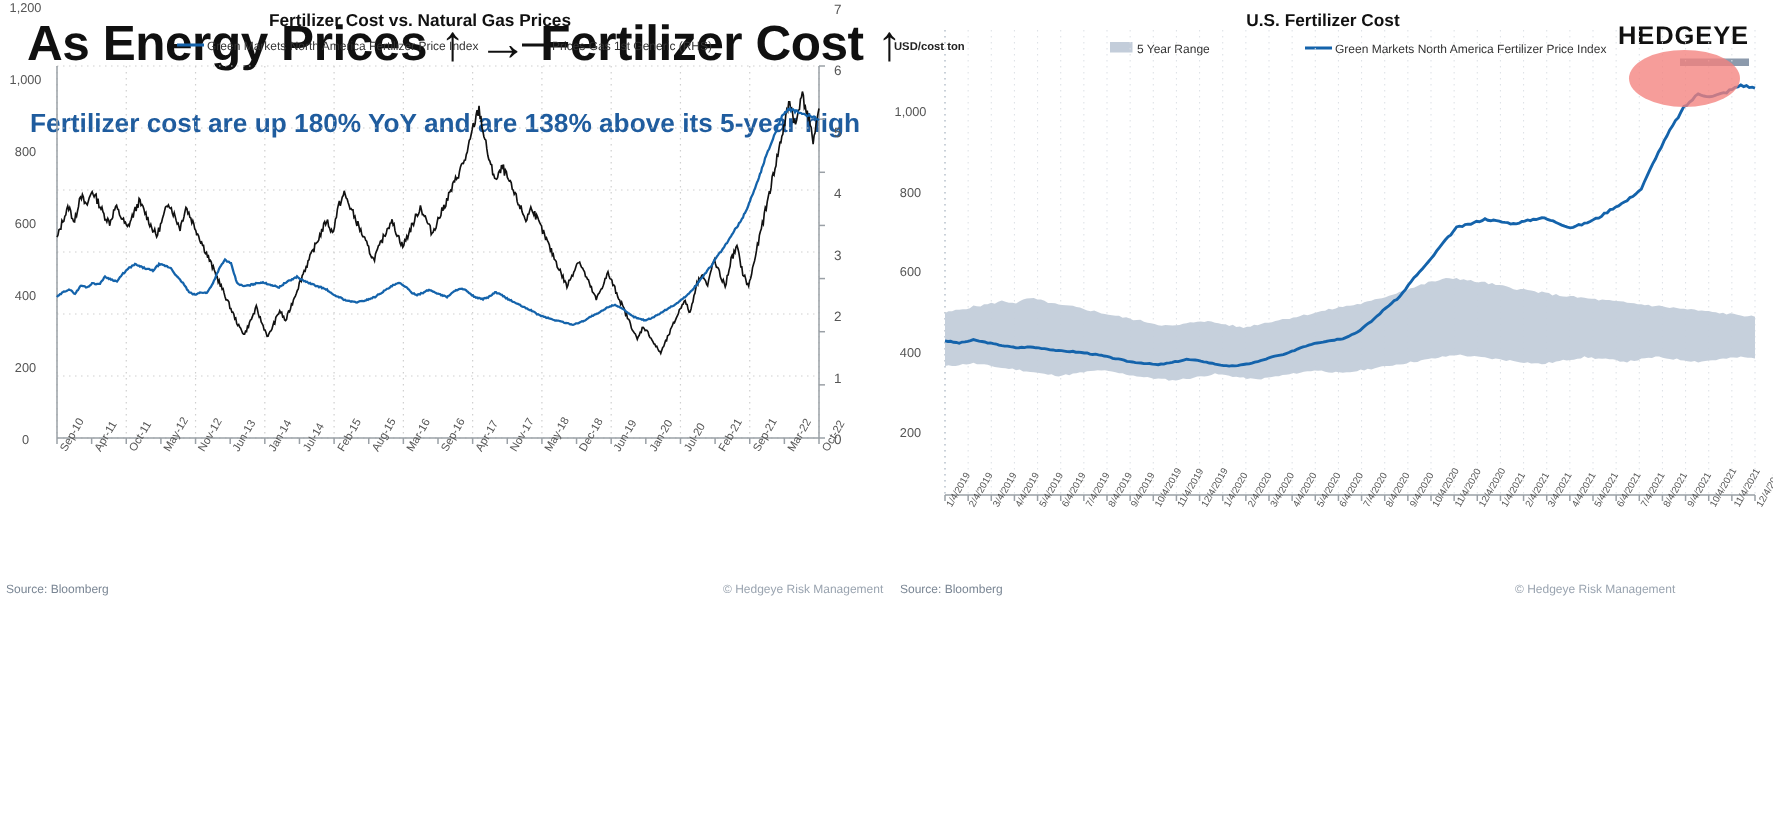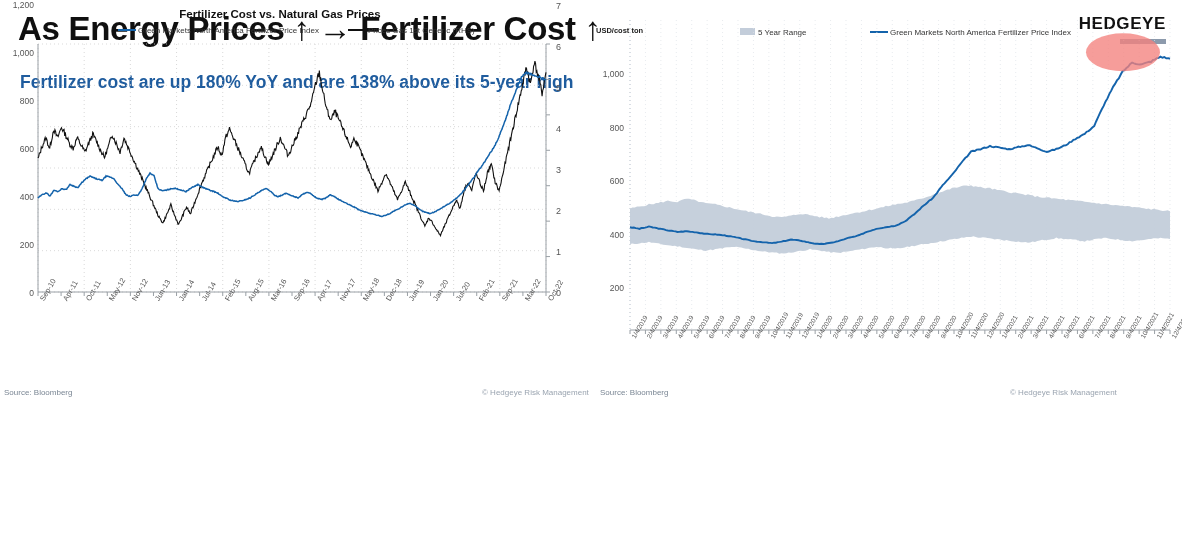--- a/index.html
+++ b/index.html
@@ -39,21 +39,21 @@
   .legend{position:absolute;font-size:8px;color:#333;white-space:nowrap;}
   .legend .swatch-line{
     display:inline-block;width:18px;height:2.5px;vertical-align:2px;margin-right:2px;
   }
   .legend .swatch-box{
     display:inline-block;width:15px;height:7px;vertical-align:0px;margin-right:3px;
     background:#C3CDDA;
   }
   .axis-unit{position:absolute;font-size:7.5px;font-weight:bold;color:#222;}
   .ytick{
-    position:absolute;font-size:8.5px;color:#555;text-align:right;
+    position:absolute;font-size:8.5px;color:#555;text-align:center;
     width:34px;
   }
   .ytick-r{
     position:absolute;font-size:9px;color:#555;text-align:left;width:18px;
   }
   .xtick{
     position:absolute;font-size:7.5px;color:#555;
     transform:rotate(-60deg);transform-origin:left top;white-space:nowrap;
   }
   .xtick-r{
@@ -191,20 +191,21 @@
       <div class="xtick" style="left: 522.909px; top: 298px;">Mar-22</div>
       <div class="xtick" style="left: 546px; top: 298px;">Oct-22</div>
     </div>
 
   <div class="foot-src" style="left:4px;top:388px;">Source: Bloomberg</div>
   <div class="foot-cr" style="left:482px;top:388px;">© Hedgeye Risk Management</div>
 </div>
 
 <div class="panel" id="panel-right" style="left:592px;top:150;width:590px;height:405px;">
 
+  <div class="chart-title" style="left:40px;top:8px;width:500px;">U.S. Fertilizer Cost</div>
 
   <div class="axis-unit" style="left:4px;top:26px;">USD/cost ton</div>
 
   <div class="legend" style="left:148px;top:28px;">
     <span class="swatch-box"></span><span>5 Year Range</span>
   </div>
 
   <div class="legend" style="left:278px;top:28px;">
     <span class="swatch-line" style="background:#1463AB;"></span><span>Green Markets North America Fertilizer Price Index</span>
   </div>

